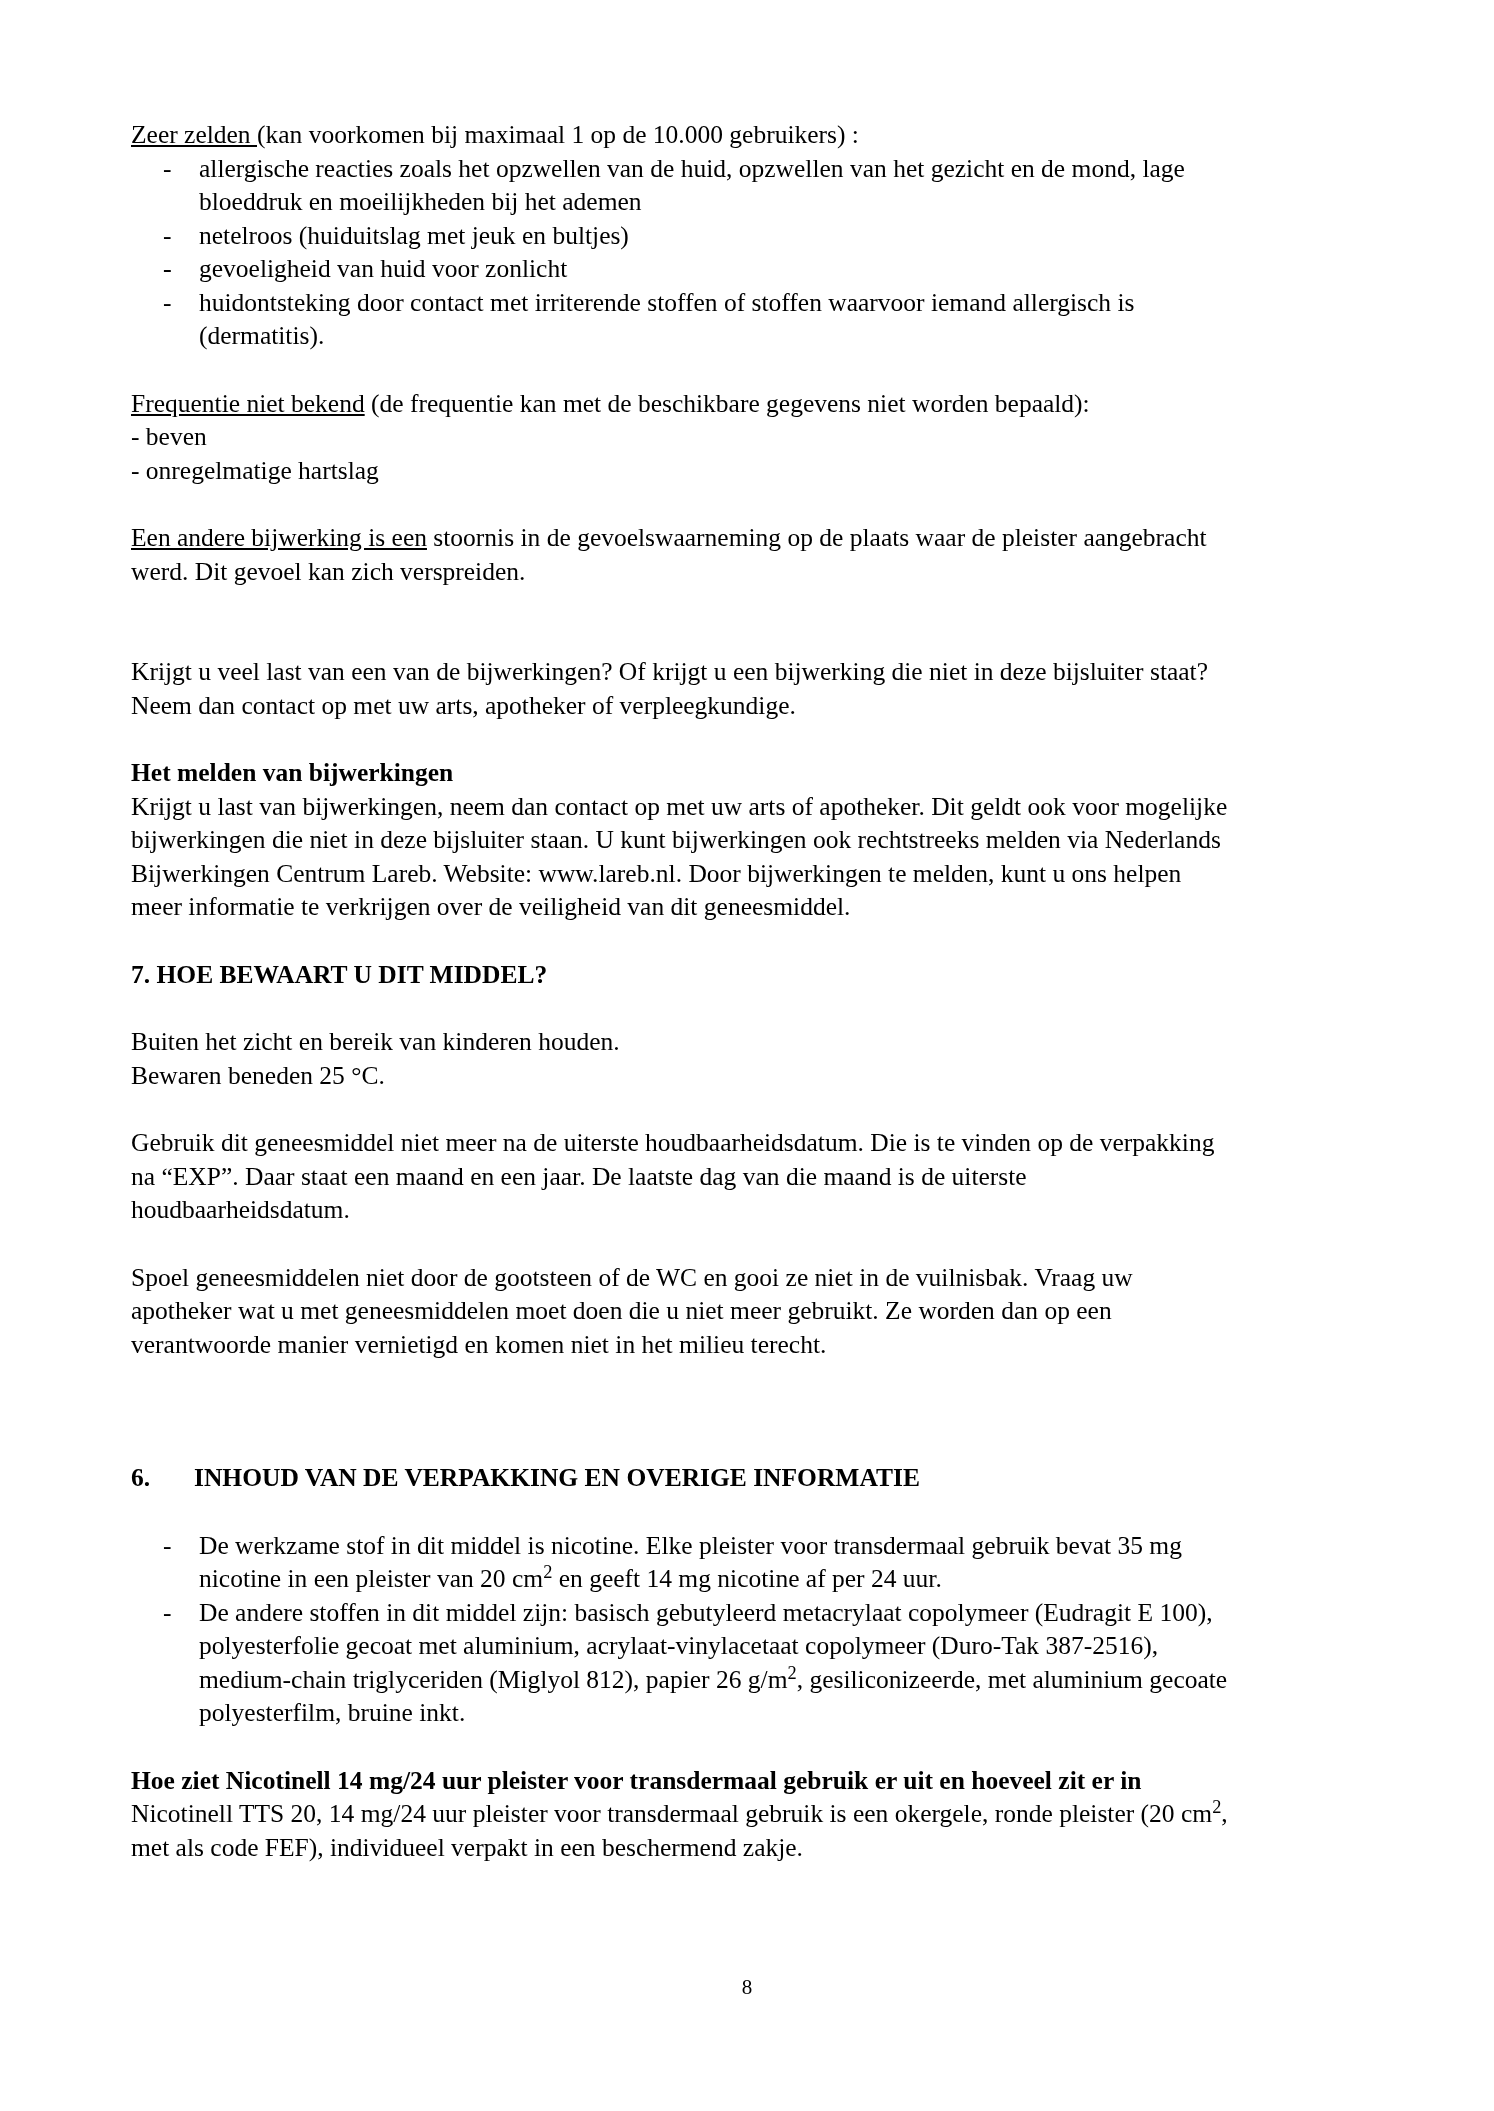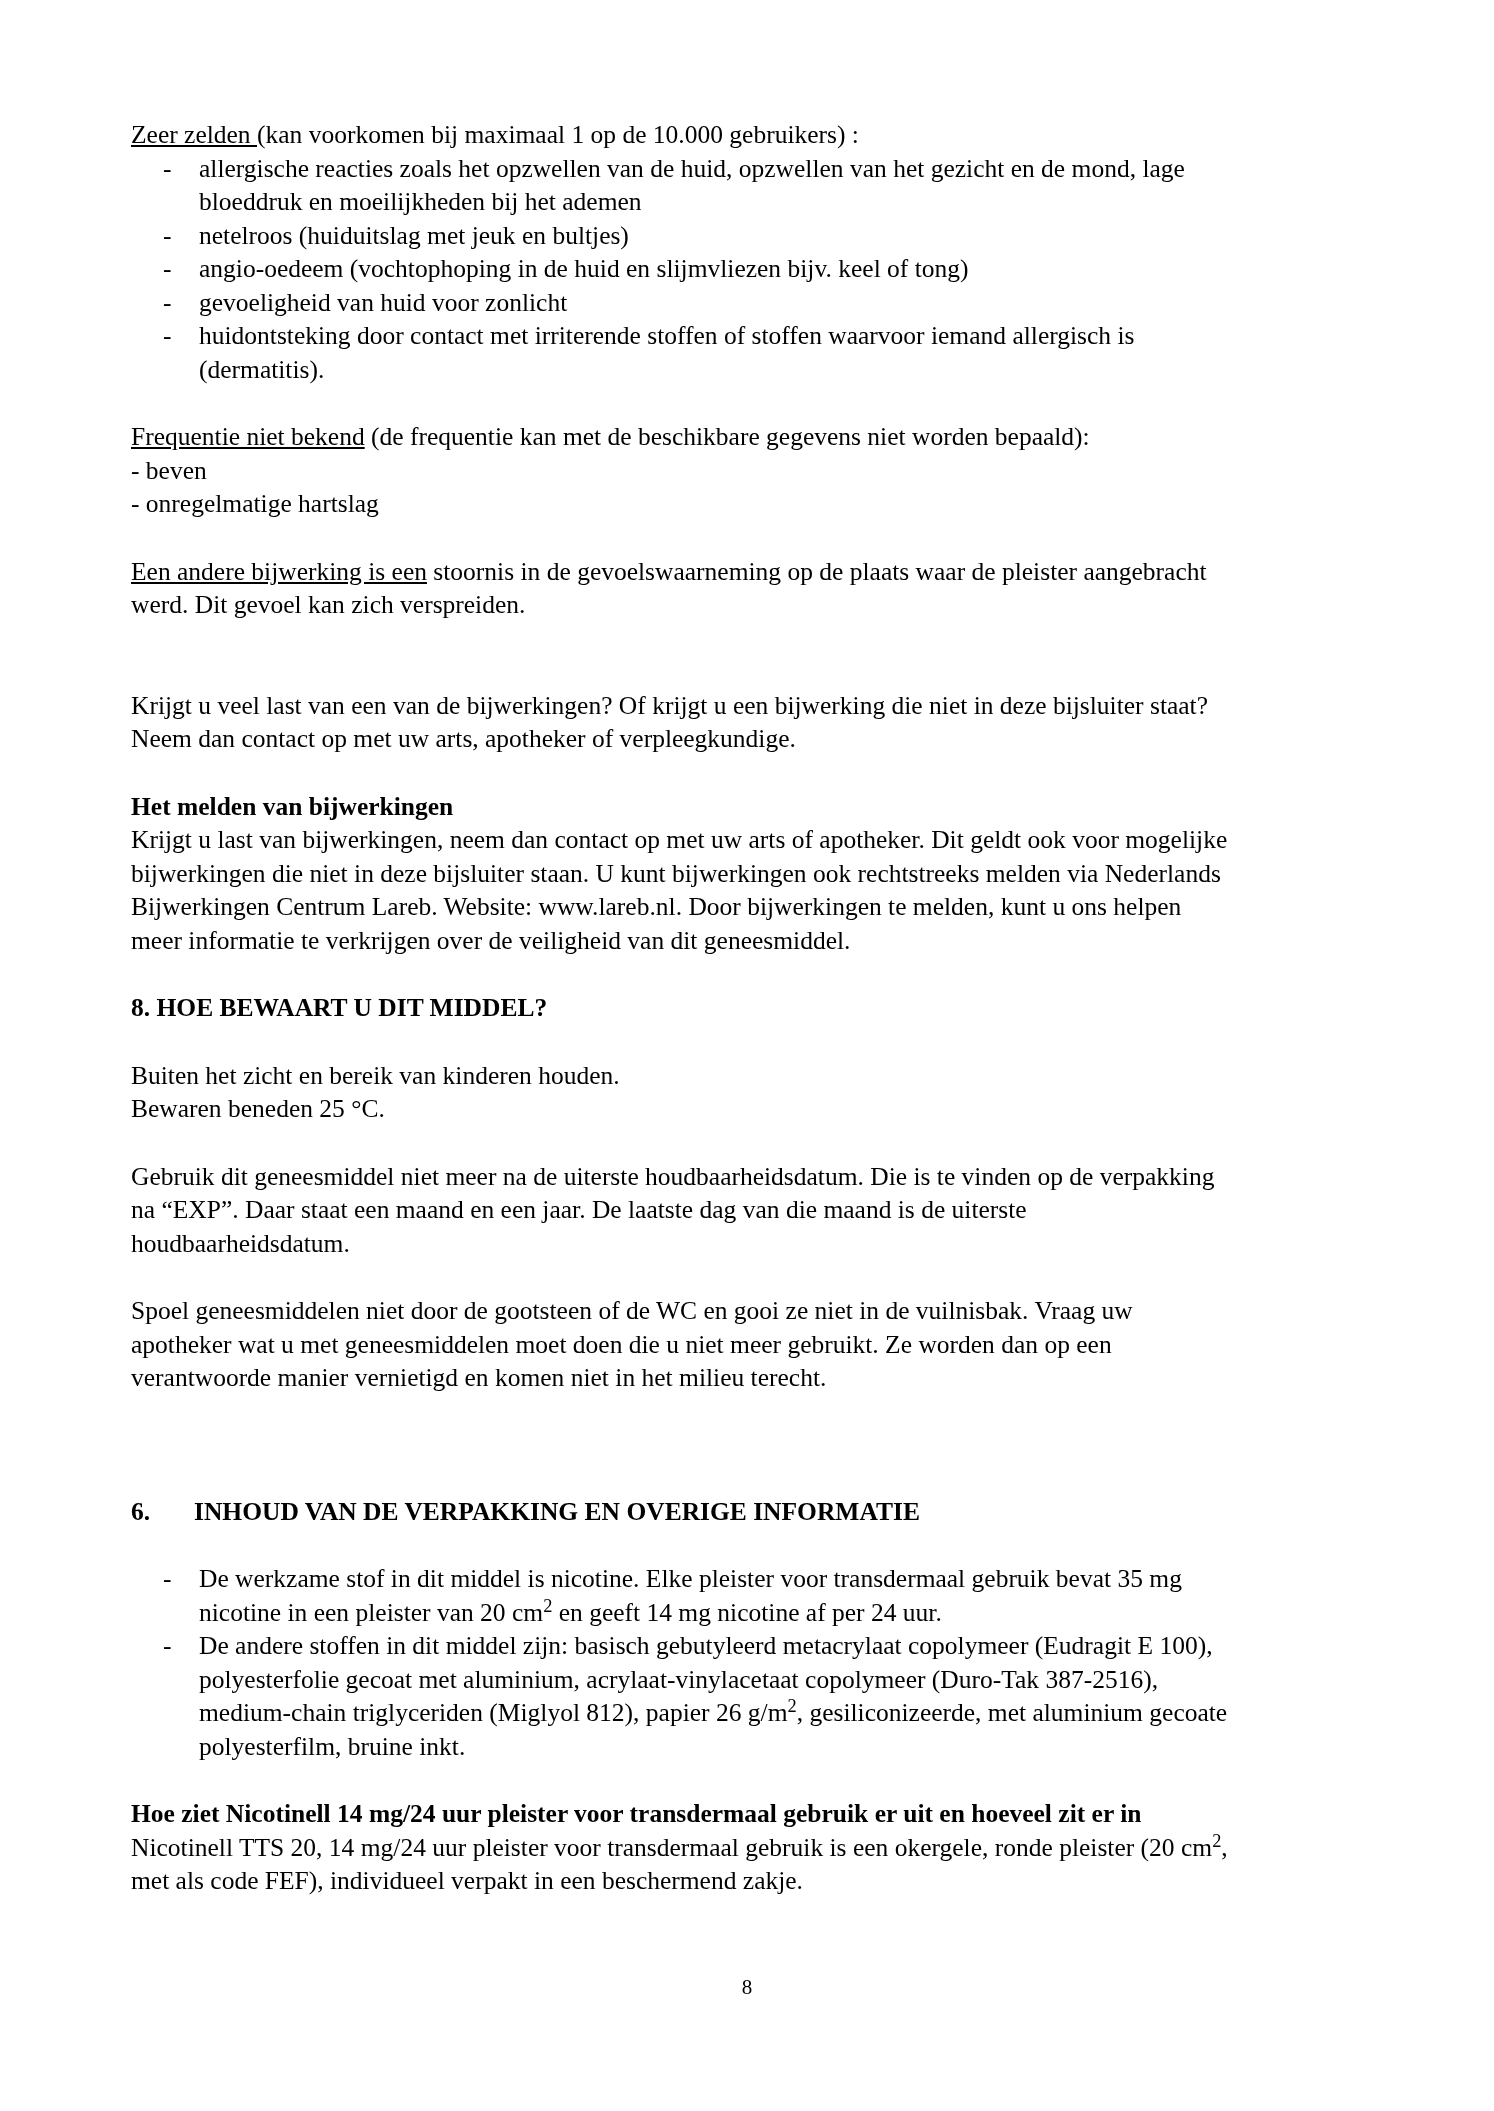--- a/index.html
+++ b/index.html
@@ -103,21 +103,20 @@
       <li>
         <span class="dash-mark">-</span>
         <span>allergische reacties zoals het opzwellen van de huid, opzwellen van het gezicht en de mond, lage bloeddruk en moeilijkheden bij het ademen</span>
       </li>
       <li>
         <span class="dash-mark">-</span>
         <span>netelroos (huiduitslag met jeuk en bultjes)</span>
       </li>
       <li>
         <span class="dash-mark">-</span>
-        <span>angio-oedeem (vochtophoping in de huid en slijmvliezen bijv. keel of tong)</span>
       </li>
       <li>
         <span class="dash-mark">-</span>
         <span>gevoeligheid van huid voor zonlicht</span>
       </li>
       <li>
         <span class="dash-mark">-</span>
         <span>huidontsteking door contact met irriterende stoffen of stoffen waarvoor iemand allergisch is (dermatitis).</span>
       </li>
     </ul>
@@ -140,21 +139,21 @@
 
     <div class="p">Krijgt u veel last van een van de bijwerkingen? Of krijgt u een bijwerking die niet in deze bijsluiter staat? Neem dan contact op met uw arts, apotheker of verpleegkundige.</div>
 
     <div class="spacer-md"></div>
 
     <div class="sec-head">Het melden van bijwerkingen</div>
     <div class="p">Krijgt u last van bijwerkingen, neem dan contact op met uw arts of apotheker. Dit geldt ook voor mogelijke bijwerkingen die niet in deze bijsluiter staan. U kunt bijwerkingen ook rechtstreeks melden via Nederlands Bijwerkingen Centrum Lareb. Website: www.lareb.nl. Door bijwerkingen te melden, kunt u ons helpen meer informatie te verkrijgen over de veiligheid van dit geneesmiddel.</div>
 
     <div class="spacer-md"></div>
 
-    <div class="sec-head">8. HOE BEWAART U DIT MIDDEL?</div>
+    <div class="sec-head">7. HOE BEWAART U DIT MIDDEL?</div>
 
     <div class="spacer-md"></div>
 
     <div class="p">Buiten het zicht en bereik van kinderen houden.</div>
     <div class="p">Bewaren beneden 25 °C.</div>
 
     <div class="spacer-md"></div>
 
     <div class="p">Gebruik dit geneesmiddel niet meer na de uiterste houdbaarheidsdatum. Die is te vinden op de verpakking na “EXP”. Daar staat een maand en een jaar. De laatste dag van die maand is de uiterste houdbaarheidsdatum.</div>
 

